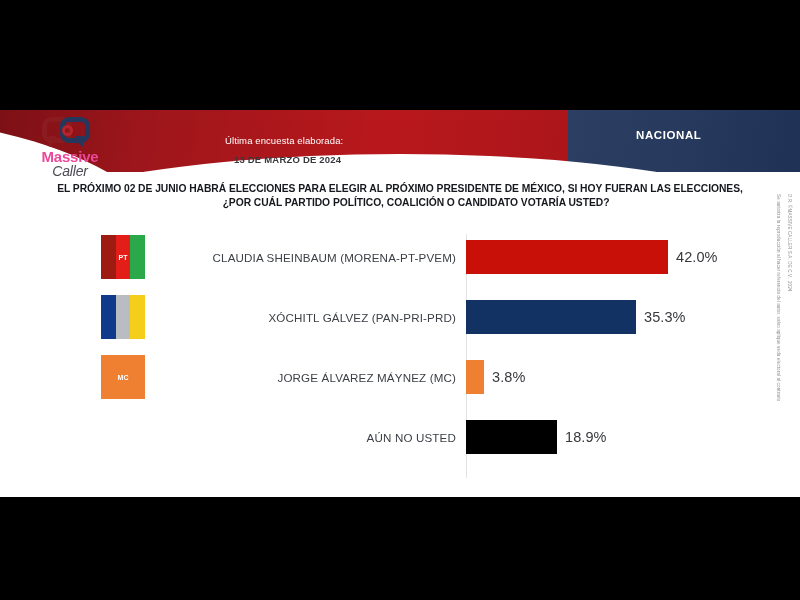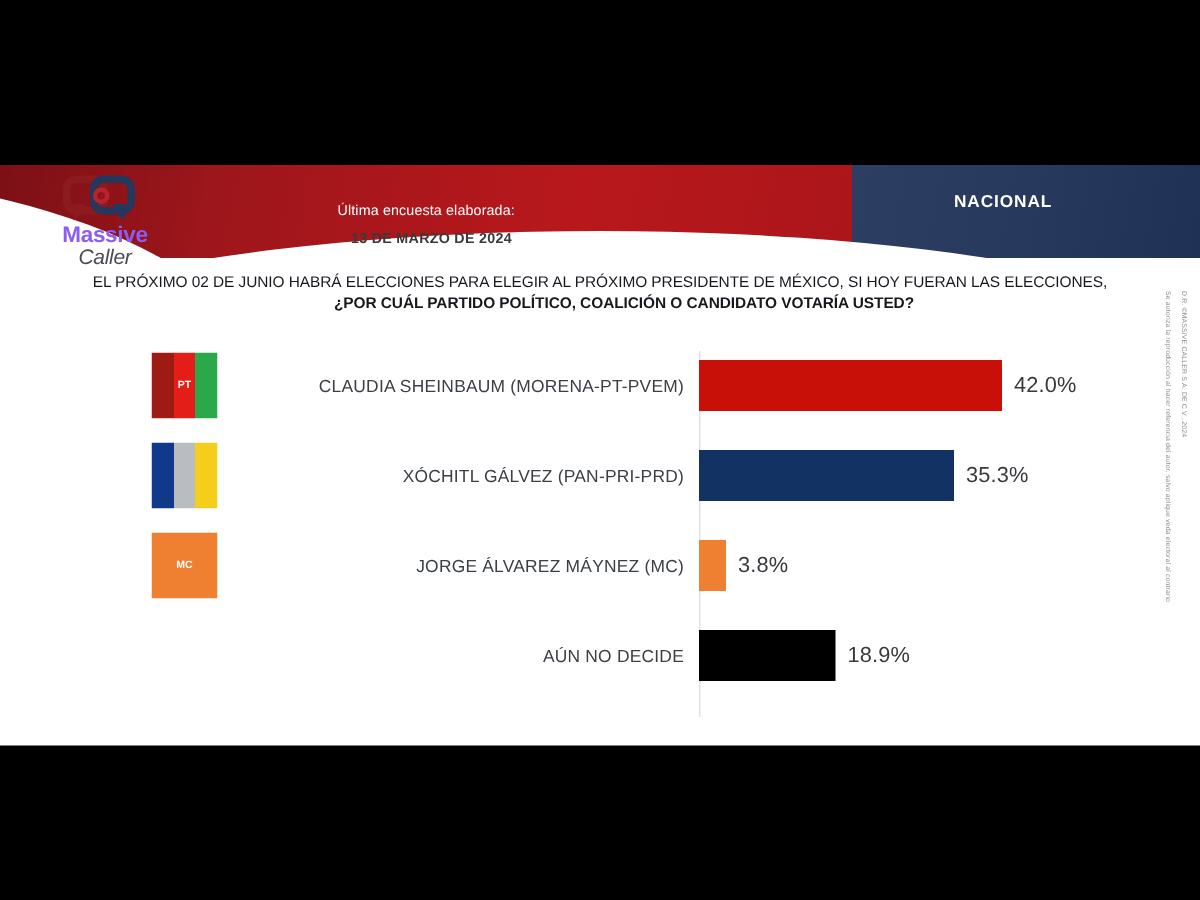--- a/index.html
+++ b/index.html
@@ -61,38 +61,38 @@
     border-left: 7px solid #8c1b1f; border-bottom: 6px solid transparent; border-top: 5px solid #8c1b1f;
   }
   #logo .bub.b2:after {
     content: ""; position: absolute; right: 2px; bottom: -9px;
     border-right: 7px solid #25375c; border-bottom: 6px solid transparent; border-top: 5px solid #25375c;
   }
   #logo .dot {
     position: absolute; left: 22px; top: 11px; width: 11px; height: 11px;
     border-radius: 50%; border: 3px solid #b8242a;
   }
-  #logo .w1 { font-size: 15px; font-weight: bold; color: #8b5cf6; letter-spacing: -.2px; line-height: 14px; margin-top: 2px; }
+  #logo .w1 { font-size: 15px; font-weight: bold; color: #ec4899; letter-spacing: -.2px; line-height: 14px; margin-top: 2px; }
   #logo .w2 { font-size: 14px; font-weight: normal; color: #4c4c55; letter-spacing: -.2px; line-height: 14px; font-style: italic; }
 
   
   #date-wrap {
     position: absolute; left: 225px; top: 20px; z-index: 6;
     color: #fff; white-space: nowrap;
   }
   #date-wrap .lbl { font-size: 9.5px; letter-spacing: .1px; }
   #date-wrap .val { font-size: 9.5px; font-weight: bold; letter-spacing: .2px; margin-left: 9px; }
   #nacional {
     position: absolute; left: 636px; top: 19px; z-index: 6;
     color: #fff; font-size: 11.5px; font-weight: bold; letter-spacing: .6px;
   }
 
   
   #question { position: absolute; left: 0; top: 72px; width: 800px; text-align: center; }
-  #question .l1 { font-size: 10.3px; color: #16181d; letter-spacing: -.05px; line-height: 14px; }
+  #question .l1 { font-size: 10.3px; color: #16181d; letter-spacing: -.05px; line-height: 14px; font-weight: bold; }
   #question .l2 { font-size: 10.3px; color: #16181d; font-weight: bold; letter-spacing: -.05px; line-height: 14px; padding-left: 32px; }
 
   
   #chart { position: absolute; left: 0; top: 118px; width: 800px; height: 250px; }
   #axis { position: absolute; left: 466px; top: 6px; width: 1px; height: 244px; background: #e2e2e4; }
   .row { position: absolute; left: 0; width: 800px; height: 60px; }
   .logo-box {
     position: absolute; left: 101px; top: 7px; width: 44px; height: 44px;
     display: flex; overflow: hidden;
   }
@@ -185,21 +185,21 @@
           <div class="logo-box">
             <div class="seg" style="background: rgb(239, 127, 49);">
               <span class="mark">MC</span>
             </div>
           </div>
           <div class="name">JORGE ÁLVAREZ MÁYNEZ (MC)</div>
           <div class="bar" style="width: 18px; background: rgb(239, 127, 49);"></div>
           <div class="val" style="left: 492px; text-align: right;">3.8%</div>
         </div>
         <div class="row" style="top: 180px;">
-          <div class="name">AÚN NO DECIDE</div>
+          <div class="name">AÚN NO USTED</div>
           <div class="bar" style="width: 91px; background: rgb(0, 0, 0);"></div>
           <div class="val" style="left: 565px;">18.9%</div>
         </div>
       </div>
 
     <div id="copy">
       <span class="c1">D.R. ©MASSIVE CALLER S.A. DE C.V., 2024</span>
       <span class="c2">Se autoriza la reproducción al hacer referencia del autor, salvo aplique veda electoral al contrario</span>
     </div>
 

